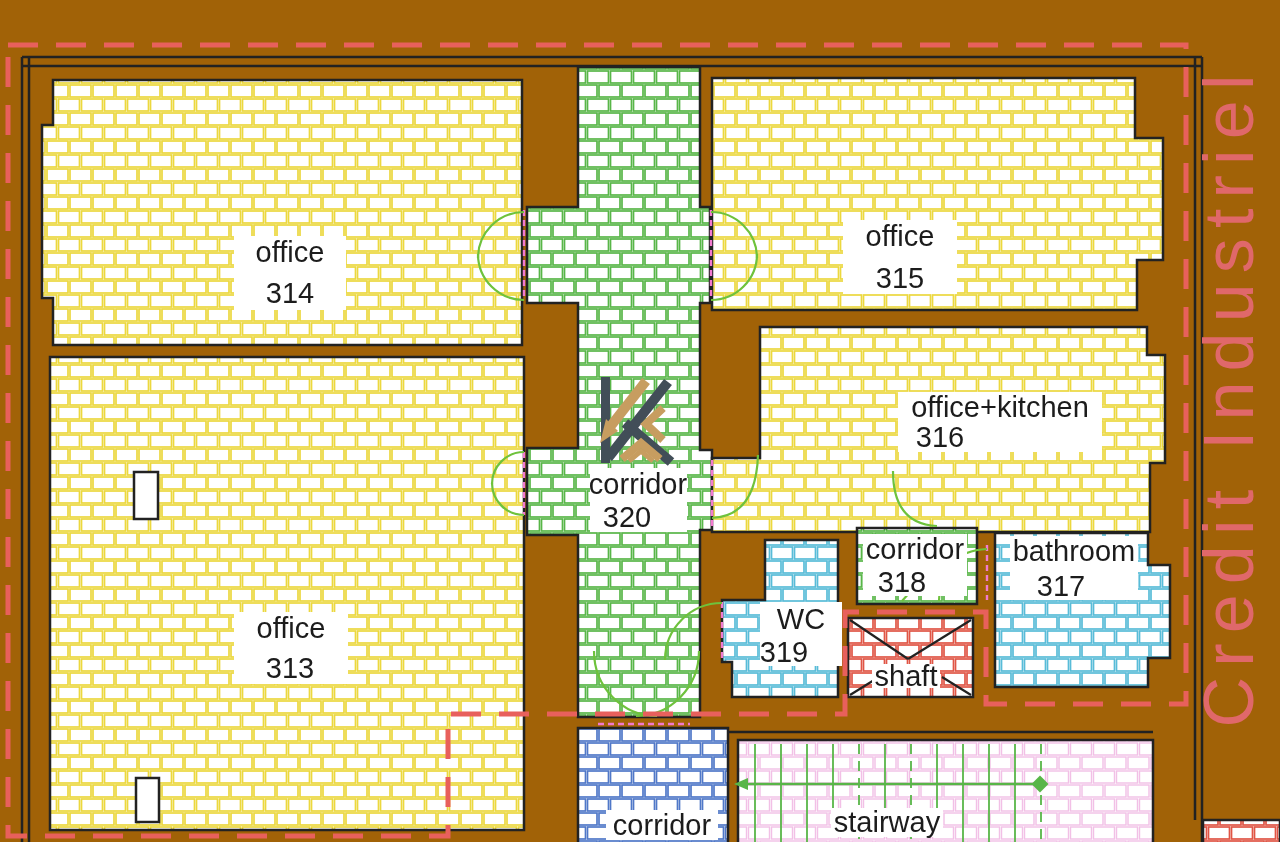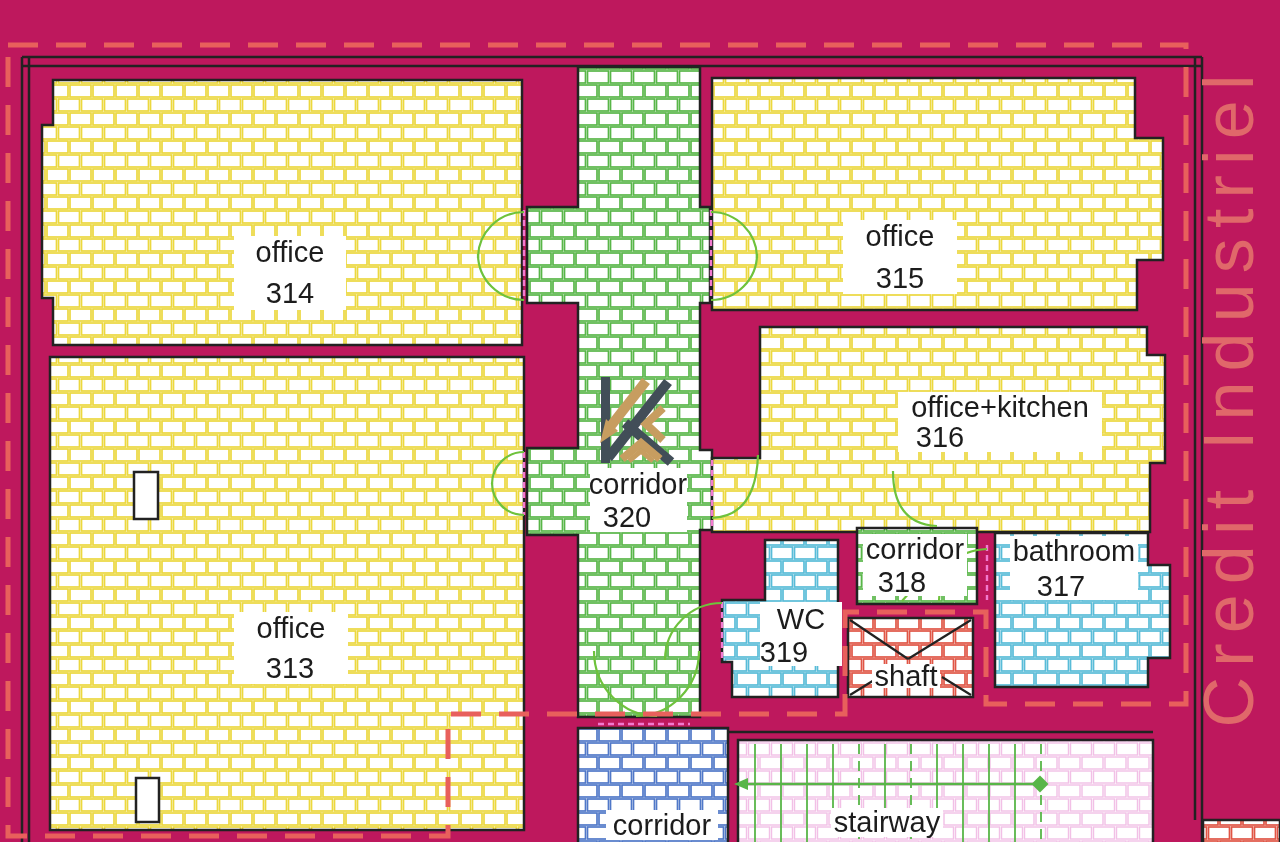--- a/index.html
+++ b/index.html
@@ -1,16 +1,16 @@
 <!DOCTYPE html>
 <html><head>
 <meta charset="utf-8">
 <style>
   html,body{margin:0;padding:0;background:#ffffff;}
-  .page{width:1280px;height:842px;position:relative;overflow:hidden;background:#be185d;
+  .page{width:1280px;height:842px;position:relative;overflow:hidden;background:#a16207;
         font-family:"Liberation Sans", sans-serif;}
   svg{display:block;}
   text{font-family:"Liberation Sans", sans-serif;}
   .room-label{font-size:29px;fill:#1c1c1c;}
   .side-text{font-size:70px;fill:#e0686a;letter-spacing:2px;}
 </style>
 </head>
 <body>
 
 <div class="page">

